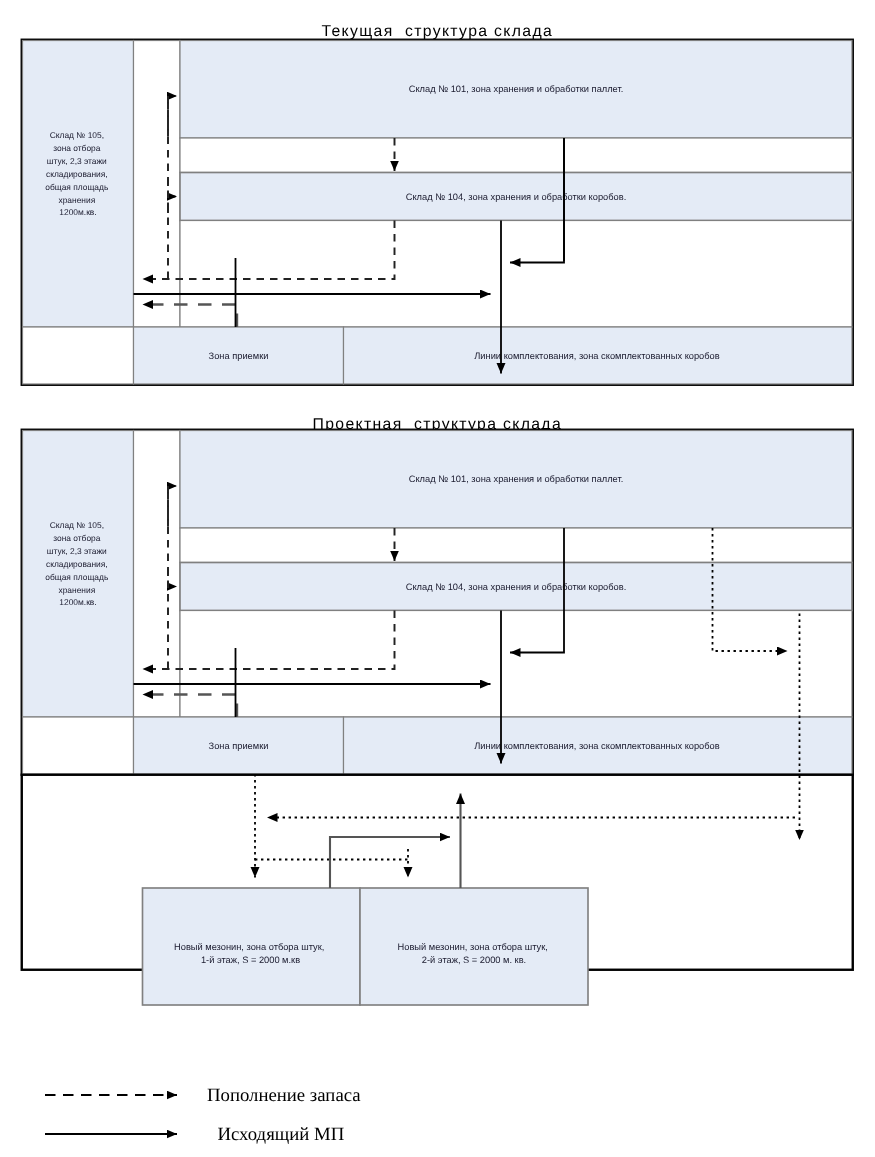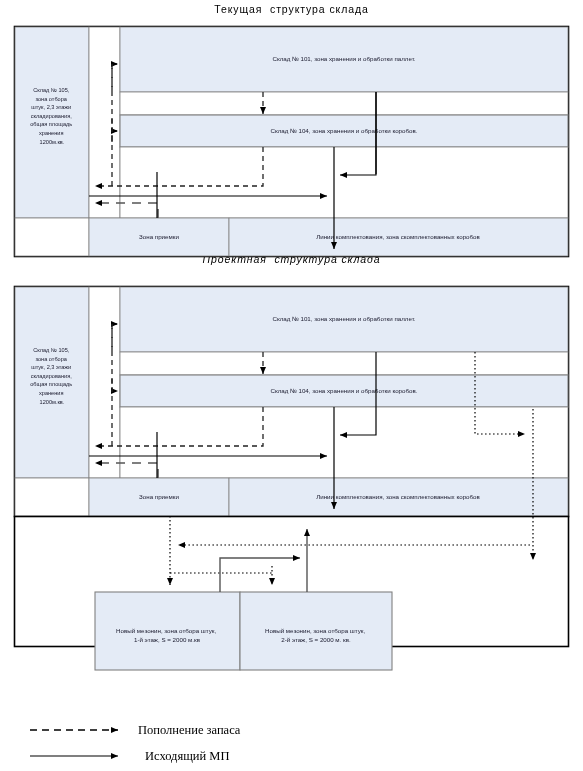--- a/index.html
+++ b/index.html
@@ -12,23 +12,24 @@
   #root{position:relative;width:583px;height:771px;}
   .diagram-title{
     position:absolute;
     width:100%;
     text-align:center;
     font-family:"Liberation Sans", sans-serif;
     font-size:10.5px;
     letter-spacing:0.9px;
     color:#000;
     white-space:pre;
+    margin-top:12px;
   }
   #title-current{top:3px;}
-  #title-project{top:253px;font-style:italic;}
+  #title-project{top:265px;}
   svg{position:absolute;left:0;top:0;}
   .lbl{
     font-family:"Liberation Sans", sans-serif;
     font-size:6.2px;
     fill:#1a1a2e;
   }
   .lbl-side{
     font-family:"Liberation Sans", sans-serif;
     font-size:5.6px;
     fill:#1a1a2e;

